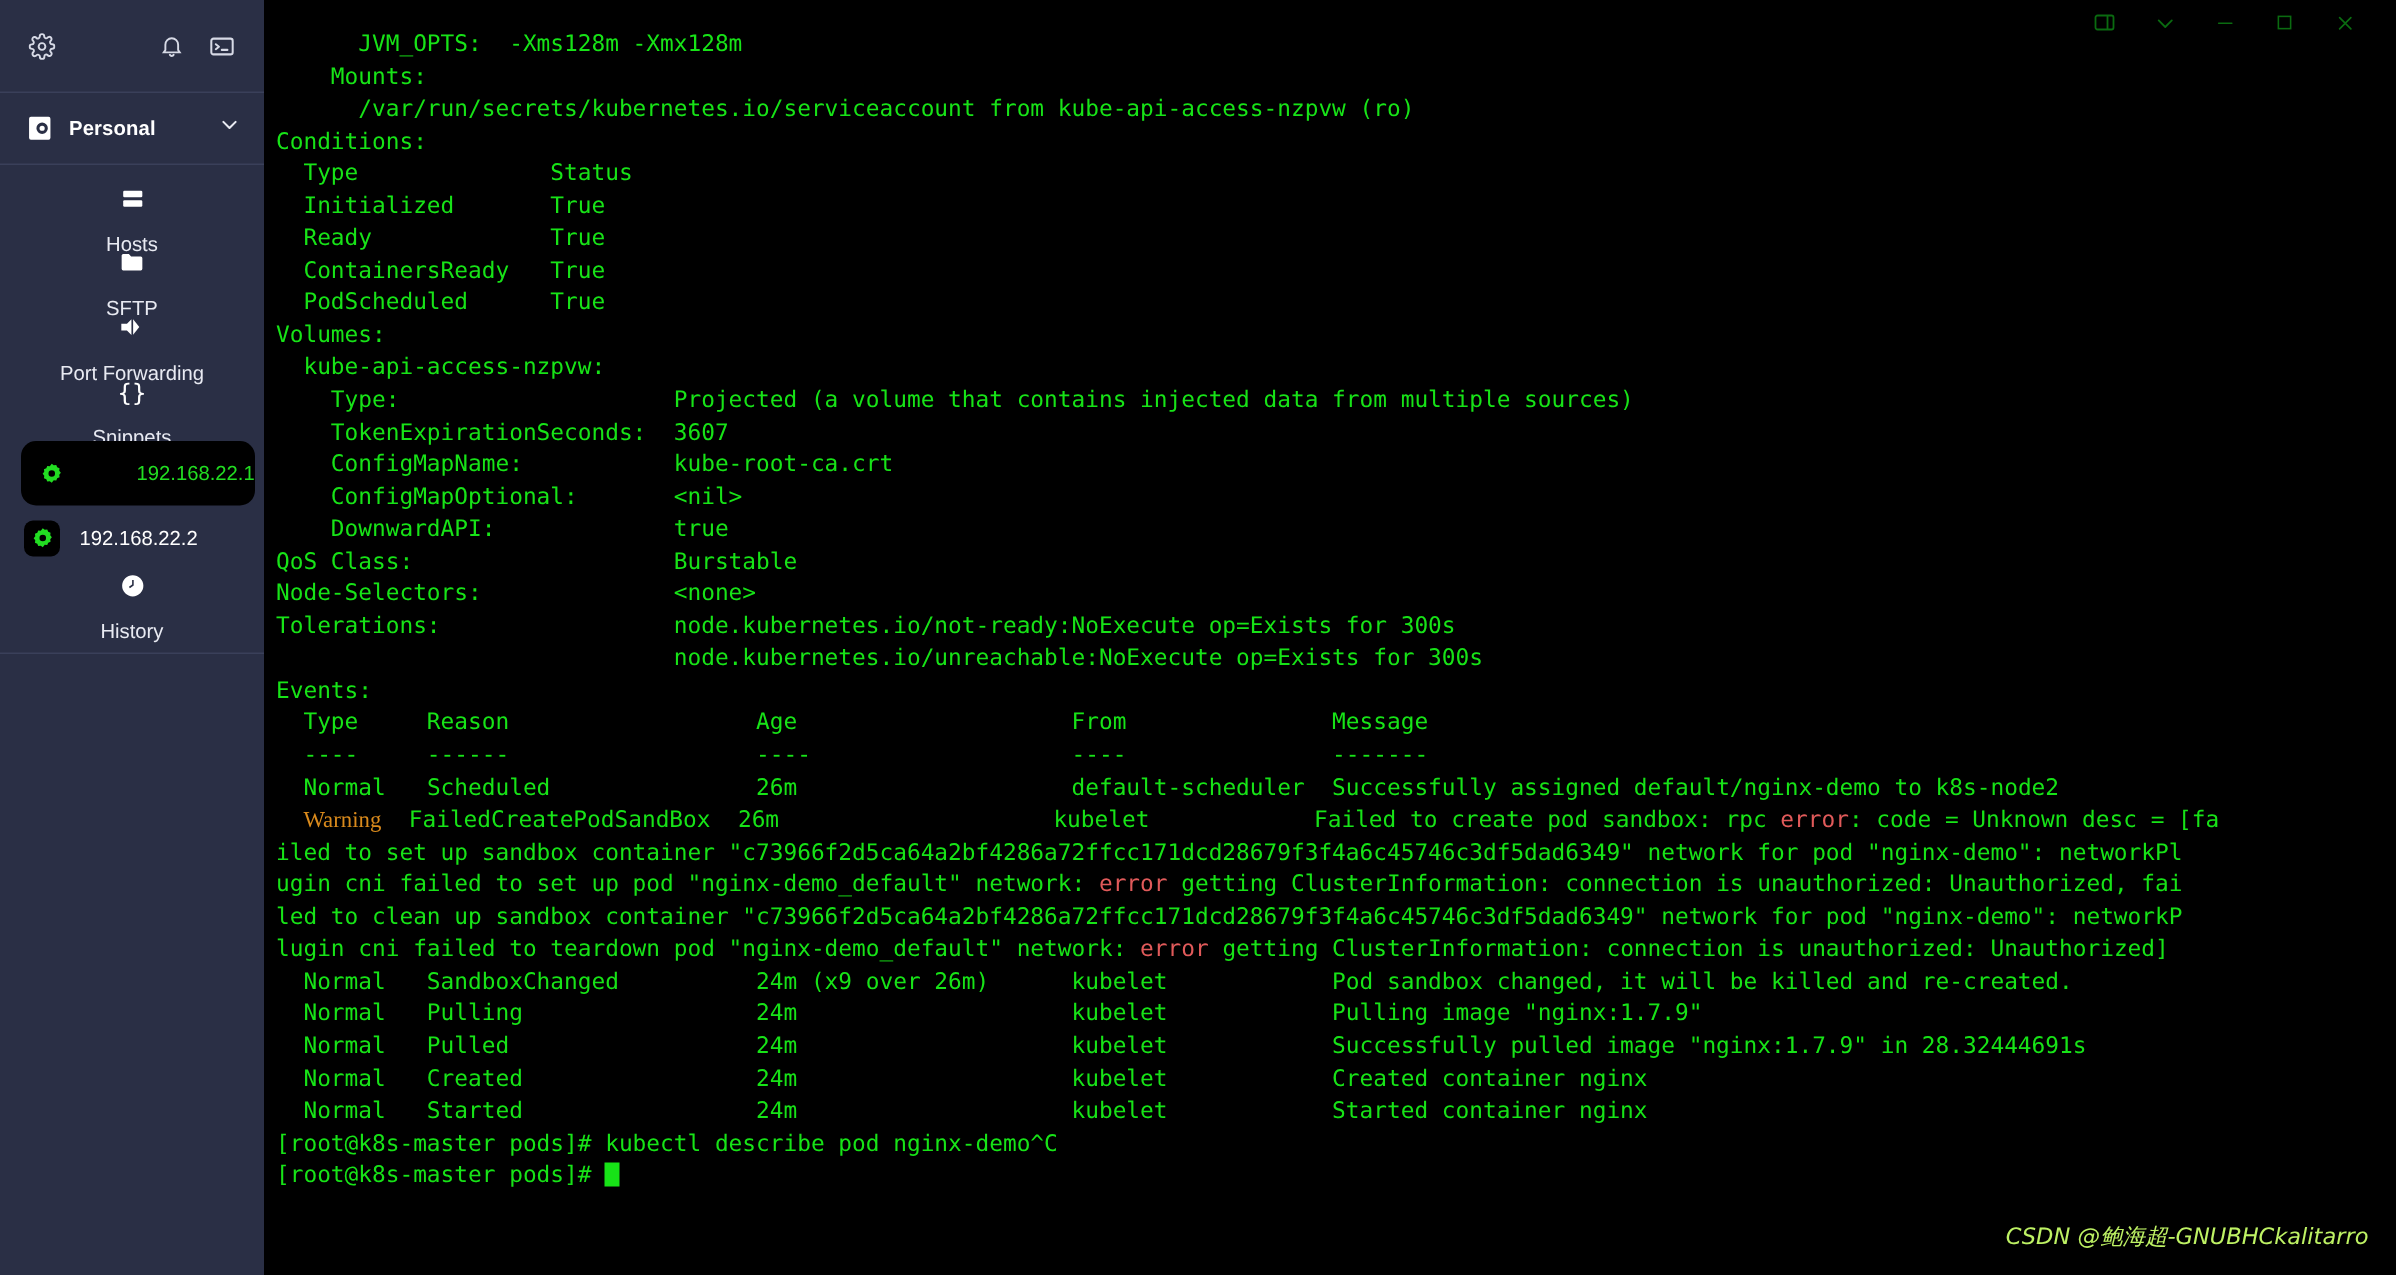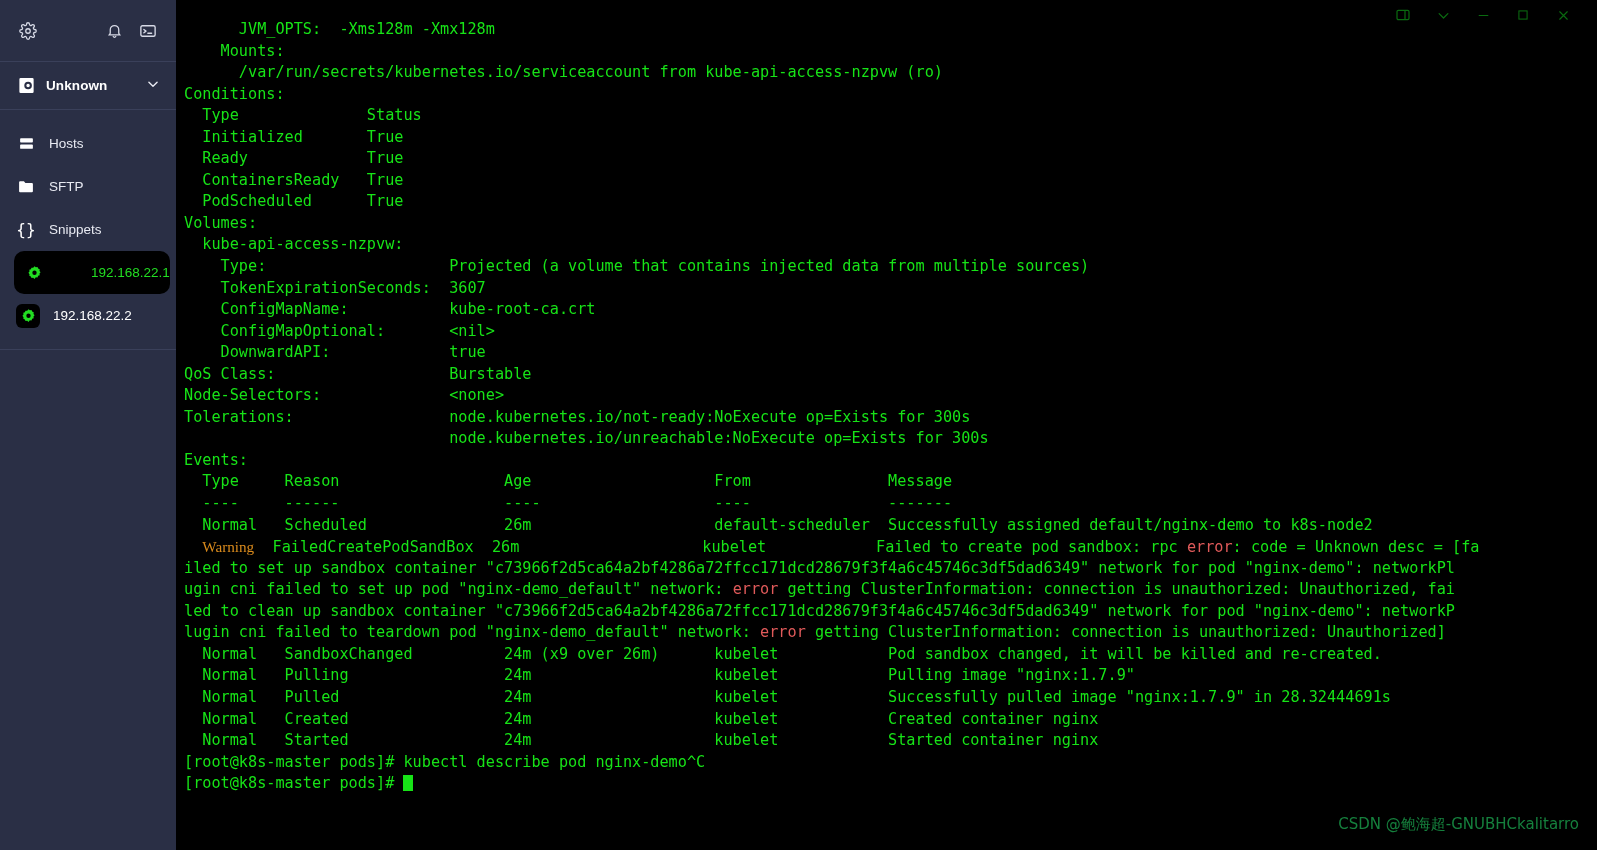--- a/index.html
+++ b/index.html
@@ -47,20 +47,21 @@
     flex:1; letter-spacing:.1px;
   }
   .sb-nav { padding-top:12px; }
   .sb-item {
     height:43px;
     display:flex; align-items:center;
     padding:0 16px;
     gap:13px;
     font-size:13.5px;
     color:#e8eaf2;
+    flex-direction:column;
   }
   .sb-item .sb-ico {
     width:20px; height:20px; flex:0 0 20px;
     display:flex; align-items:center; justify-content:center;
     color:#fff;
   }
   .sb-item .sb-label { white-space:nowrap; }
 
   
   .sb-host {
@@ -134,23 +135,24 @@
     display:inline-block;
     width:9.2px; height:16px;
     background:#17e317;
     vertical-align:-3px;
   }
 
   .watermark {
     position:absolute;
     right:18px; bottom:16px;
     font-size:15px;
-    color:#15803d;
+    color:#bef264;
     font-family:"DejaVu Sans","Liberation Sans",sans-serif;
     z-index:4;
+    font-style:italic;
   }
 </style>
 </head>
 <body>
 
 <div id="app">
 
   <div id="sidebar">
 
     <div class="sb-topbar">
@@ -175,21 +177,21 @@
         </svg>
       </div>
     </div>
 
     <div class="sb-account">
       <div class="sb-ico" style="width:20px;height:20px;display:flex;align-items:center;justify-content:center;color:#fff;">
         <svg width="19" height="19" viewBox="0 0 24 24" fill="currentColor">
           <path d="M3 4a1.6 1.6 0 0 1 1.6-1.6h14.8A1.6 1.6 0 0 1 21 4v16a1.6 1.6 0 0 1-1.6 1.6H4.6A1.6 1.6 0 0 1 3 20V4zm3.2 4.2h1.6v7.6H6.2V8.2zM14 7.2a4.8 4.8 0 1 0 0 9.6 4.8 4.8 0 0 0 0-9.6zm0 2.6a2.2 2.2 0 1 1 0 4.4 2.2 2.2 0 0 1 0-4.4z"></path>
         </svg>
       </div>
-      <span class="acct-label">Unknown</span>
+      <span class="acct-label">Personal</span>
       <div style="color:#e8eaf2;">
         <svg width="14" height="14" viewBox="0 0 24 24" fill="none" stroke="currentColor" stroke-width="2.4" stroke-linecap="round" stroke-linejoin="round">
           <path d="M5 9l7 7 7-7"></path>
         </svg>
       </div>
     </div>
 
     <div class="sb-nav">
 
       <div class="sb-item">
@@ -204,20 +206,29 @@
 
       <div class="sb-item">
         <span class="sb-ico">
           <svg width="18" height="18" viewBox="0 0 24 24" fill="currentColor">
             <path d="M2.8 5.8A1.4 1.4 0 0 1 4.2 4.4h5l2 2.2h8.6a1.4 1.4 0 0 1 1.4 1.4v9.6a1.4 1.4 0 0 1-1.4 1.4H4.2a1.4 1.4 0 0 1-1.4-1.4V5.8z"></path>
           </svg>
         </span>
         <span class="sb-label">SFTP</span>
       </div>
 
+      <div class="sb-item">
+        <span class="sb-ico">
+          <svg width="18" height="18" viewBox="0 0 24 24" fill="currentColor">
+            <path d="M2.5 9h5l4-4v14l-4-4h-5V9z"></path>
+            <path d="M13 5.2l5.5 6.8L13 18.8V5.2z"></path>
+          </svg>
+        </span>
+        <span class="sb-label">Port Forwarding</span>
+      </div>
 
       <div class="sb-item">
         <span class="sb-ico" style="font-family:'DejaVu Sans Mono',monospace;font-size:16px;color:#fff;">{}</span>
         <span class="sb-label">Snippets</span>
       </div>
 
       <div class="sb-host active">
         <span class="host-ico">
           <svg width="15" height="15" viewBox="0 0 24 24" fill="#22dd22">
             <path d="M12 1.8l2.1 1.7 2.7-.3 1 2.5 2.5 1-.3 2.7 1.7 2.1-1.7 2.1.3 2.7-2.5 1-1 2.5-2.7-.3L12 22.2l-2.1-1.7-2.7.3-1-2.5-2.5-1 .3-2.7L2.3 12.5 4 10.4l-.3-2.7 2.5-1 1-2.5 2.7.3L12 1.8zm0 7a3.5 3.5 0 1 0 0 7 3.5 3.5 0 0 0 0-7z"></path>
@@ -229,20 +240,28 @@
       <div class="sb-host">
         <span class="host-ico">
           <svg width="15" height="15" viewBox="0 0 24 24" fill="#22dd22">
             <path d="M12 1.8l2.1 1.7 2.7-.3 1 2.5 2.5 1-.3 2.7 1.7 2.1-1.7 2.1.3 2.7-2.5 1-1 2.5-2.7-.3L12 22.2l-2.1-1.7-2.7.3-1-2.5-2.5-1 .3-2.7L2.3 12.5 4 10.4l-.3-2.7 2.5-1 1-2.5 2.7.3L12 1.8zm0 7a3.5 3.5 0 1 0 0 7 3.5 3.5 0 0 0 0-7z"></path>
           </svg>
         </span>
         <span class="sb-label">192.168.22.2</span>
       </div>
 
 
+      <div class="sb-item">
+        <span class="sb-ico">
+          <svg width="17" height="17" viewBox="0 0 24 24" fill="currentColor">
+            <path d="M12 2a10 10 0 1 0 0 20 10 10 0 0 0 0-20zm.9 4.6v5.1l-3.6 2.6-.9-1.3 3-2.2V6.6h1.5z"></path>
+          </svg>
+        </span>
+        <span class="sb-label">History</span>
+      </div>
 
       <div class="sb-divider"></div>
     </div>
   </div>
 
   <div id="terminal-area">
 
     <div class="win-controls">
       <div class="win-btn">
         <svg width="16" height="16" viewBox="0 0 24 24" fill="none" stroke="currentColor" stroke-width="1.8">

